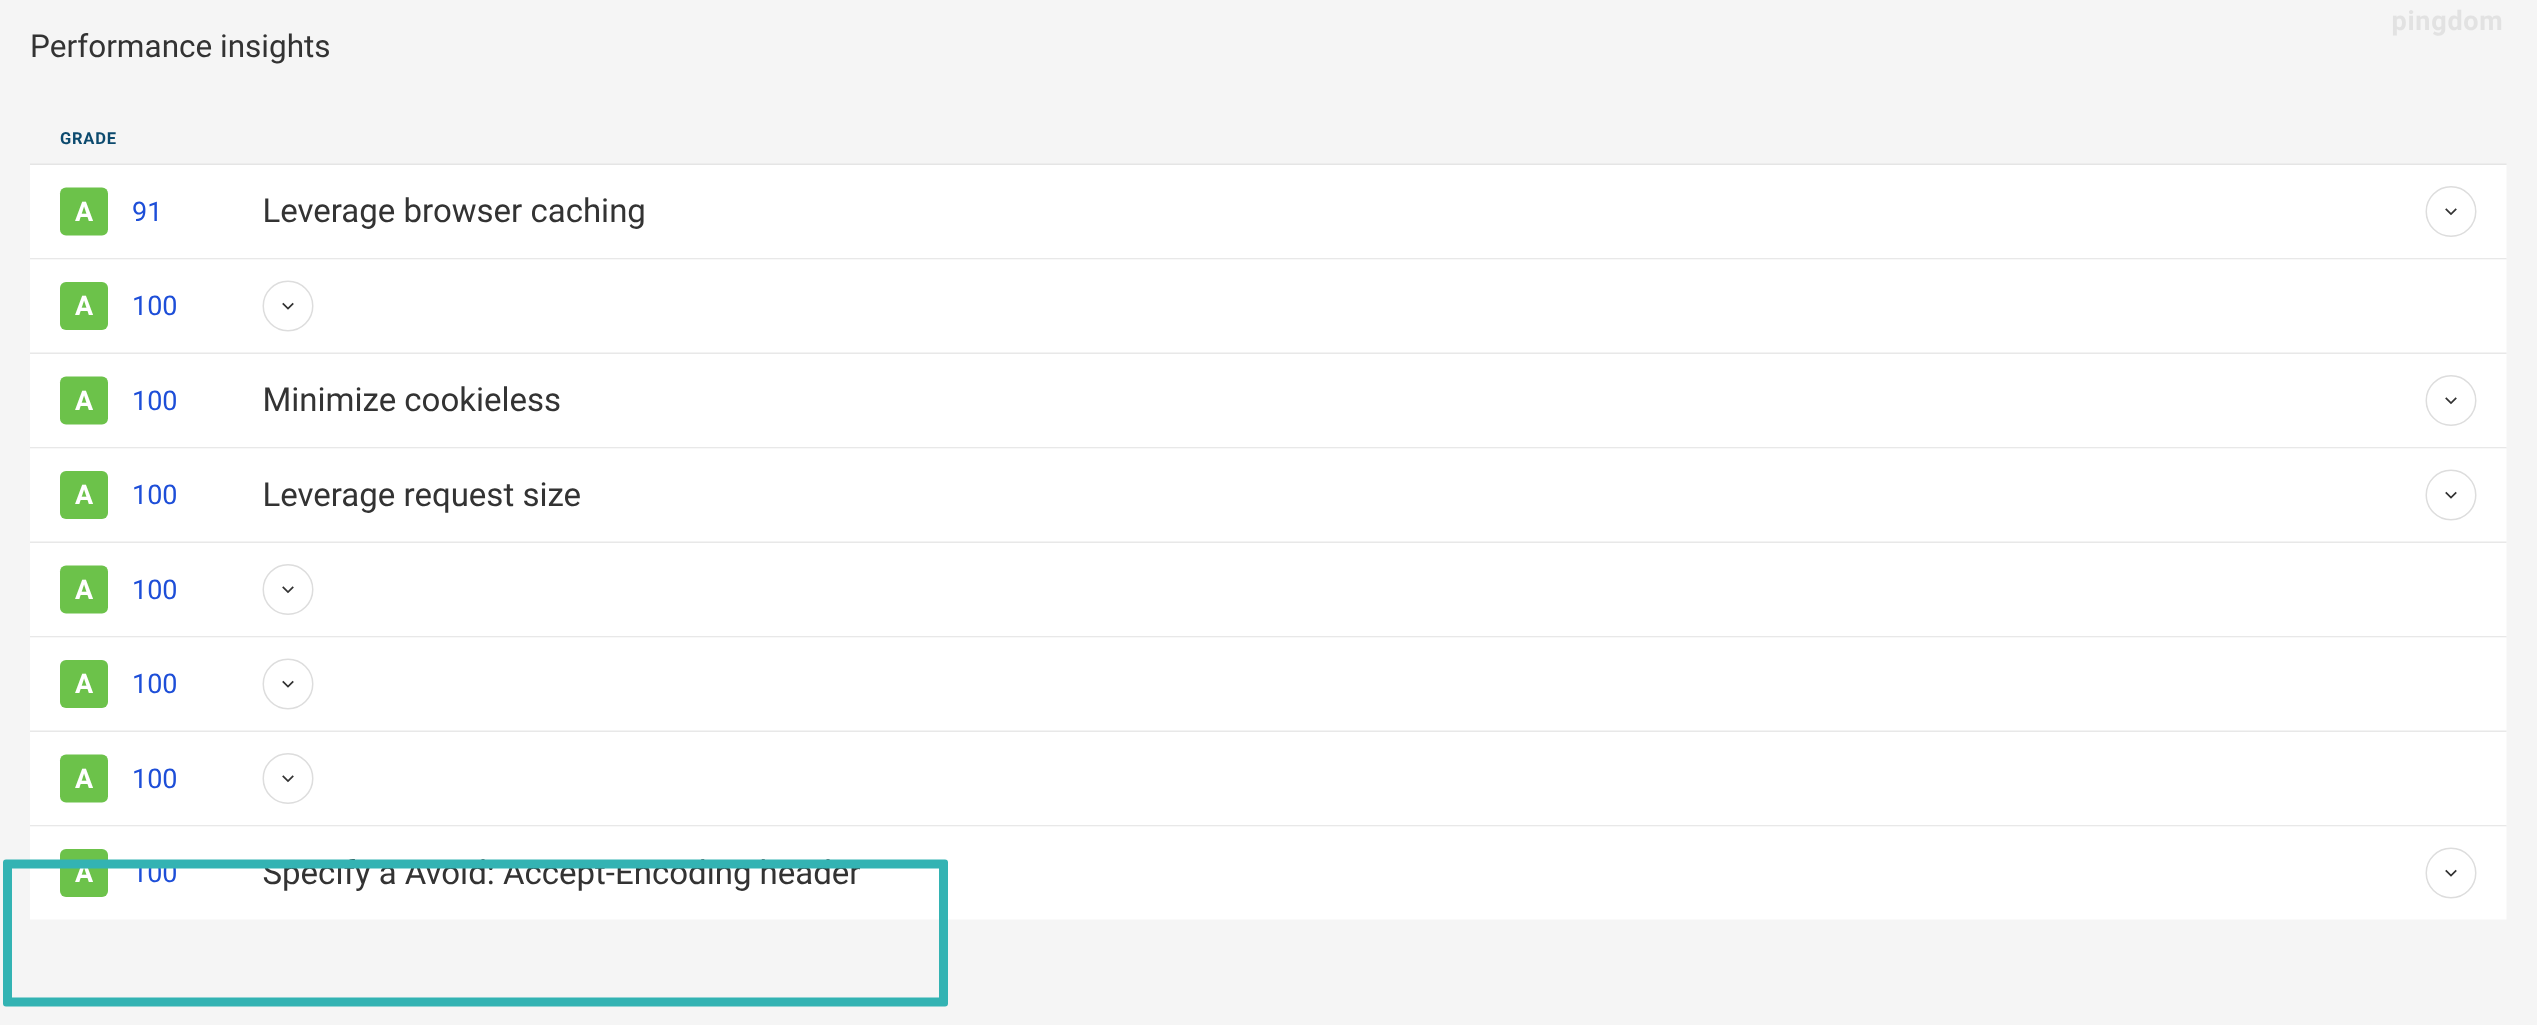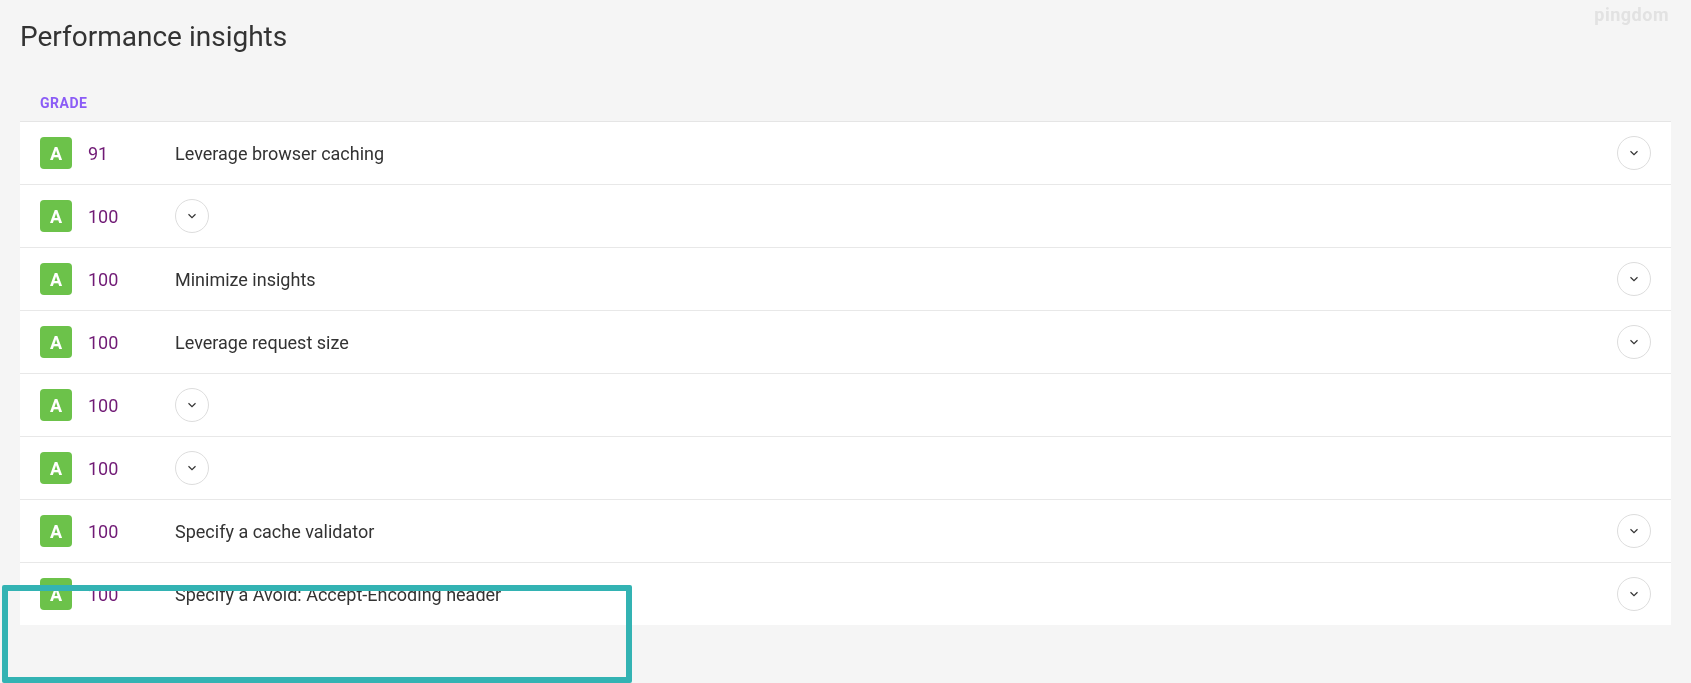--- a/index.html
+++ b/index.html
@@ -10,30 +10,30 @@
     body {
       font-family: -apple-system, BlinkMacSystemFont, "Segoe UI", Roboto, Helvetica, Arial, sans-serif;
       background-color: #f5f5f5;
       color: #333;
       padding: 0;
     }
     .container {
       padding: 20px 20px 10px 20px;
     }
     .page-title {
-      font-size: 28px;
+      font-size: 21px;
       font-weight: 400;
       color: #333;
       margin-bottom: 28px;
     }
     .table-header {
       display: flex;
       padding: 14px 20px 10px 20px;
-      color: #8b5cf6;
-      font-size: 14px;
+      color: #0c4a6e;
+      font-size: 11px;
       font-weight: 700;
       letter-spacing: 0.5px;
       border-bottom: 1px solid #e5e5e5;
     }
     .col-grade {
       width: 135px;
       flex-shrink: 0;
     }
     .col-suggestion {
       flex: 1;
@@ -55,26 +55,26 @@
       background-color: #6cc24a;
       color: #fff;
       font-weight: 700;
       font-size: 18px;
       border-radius: 4px;
       margin-right: 16px;
       flex-shrink: 0;
     }
     .grade-score {
       font-size: 18px;
-      color: #701a75;
+      color: #1d4ed8;
       width: 87px;
       flex-shrink: 0;
     }
     .suggestion-text {
-      font-size: 18px;
+      font-size: 22px;
       color: #333;
       flex: 1;
     }
     .expand-button {
       width: 34px;
       height: 34px;
       border-radius: 50%;
       border: 1px solid #ddd;
       background: #fff;
       display: inline-flex;
@@ -147,21 +147,21 @@
     <button class="expand-button">
       <svg viewBox="0 0 24 24">
           <polyline points="6 9 12 15 18 9"></polyline>
         </svg>
     </button>
   </div>
 
   <div class="insight-row">
     <span class="grade-badge">A</span>
     <span class="grade-score">100</span>
-    <span class="suggestion-text">Minimize insights</span>
+    <span class="suggestion-text">Minimize cookieless</span>
     <button class="expand-button">
       <svg viewBox="0 0 24 24">
           <polyline points="6 9 12 15 18 9"></polyline>
         </svg>
     </button>
   </div>
 
   <div class="insight-row">
     <span class="grade-badge">A</span>
     <span class="grade-score">100</span>
@@ -189,21 +189,20 @@
     <button class="expand-button">
       <svg viewBox="0 0 24 24">
           <polyline points="6 9 12 15 18 9"></polyline>
         </svg>
     </button>
   </div>
 
   <div class="insight-row">
     <span class="grade-badge">A</span>
     <span class="grade-score">100</span>
-    <span class="suggestion-text">Specify a cache validator</span>
     <button class="expand-button">
       <svg viewBox="0 0 24 24">
           <polyline points="6 9 12 15 18 9"></polyline>
         </svg>
     </button>
   </div>
 
   <div class="last-row-wrap">
     <div class="insight-row" style="border-bottom:none;">
       <span class="grade-badge">A</span>

